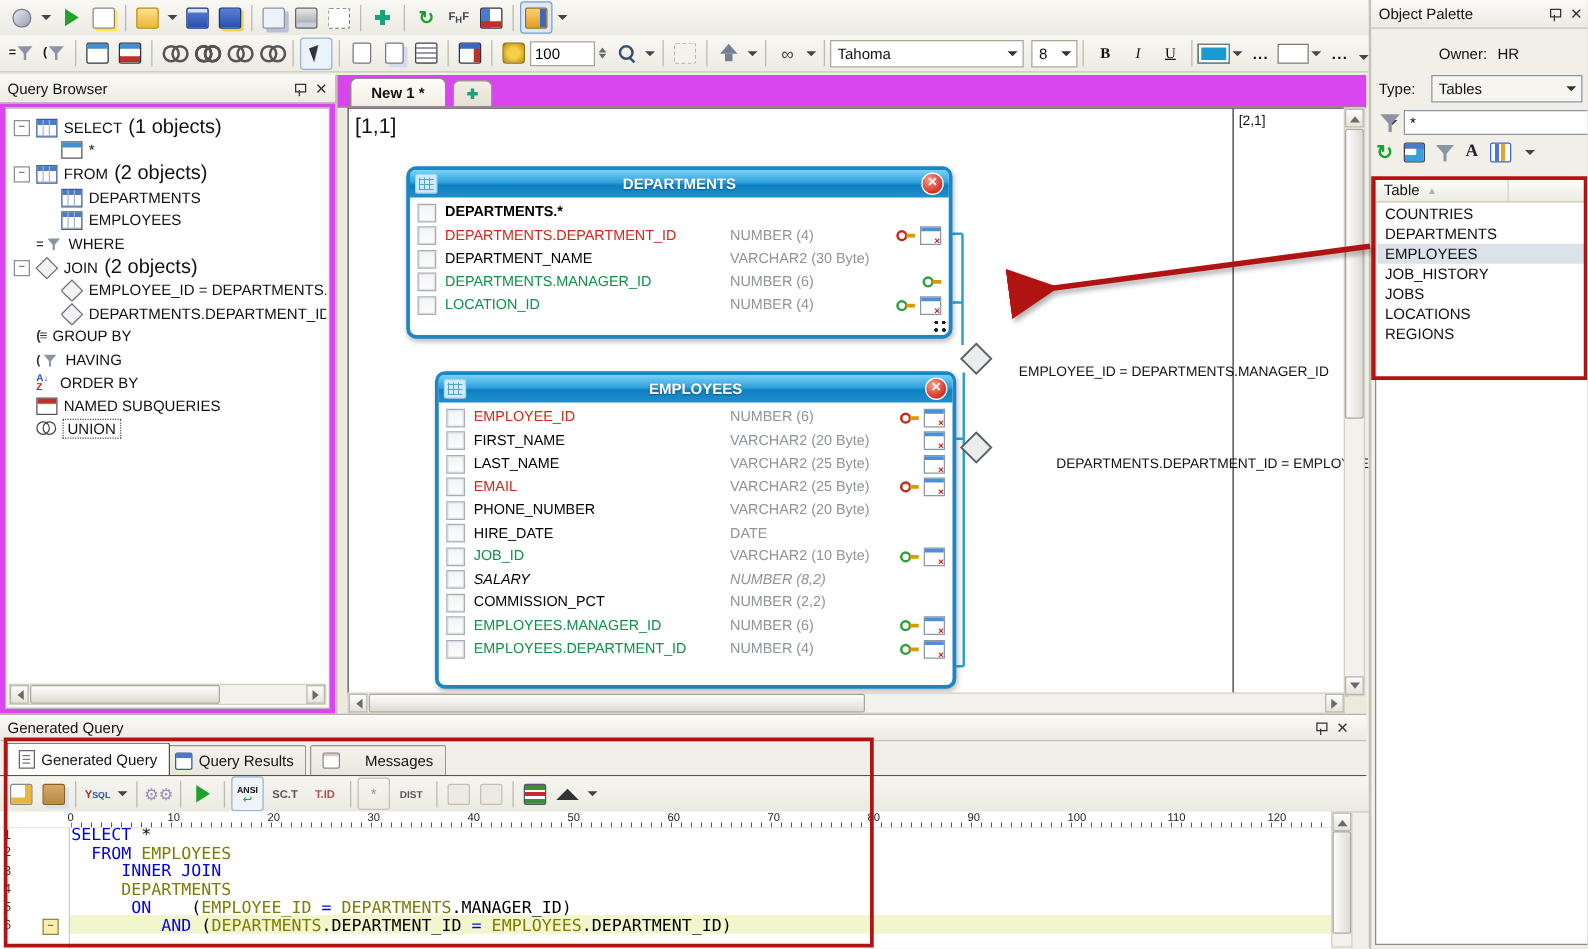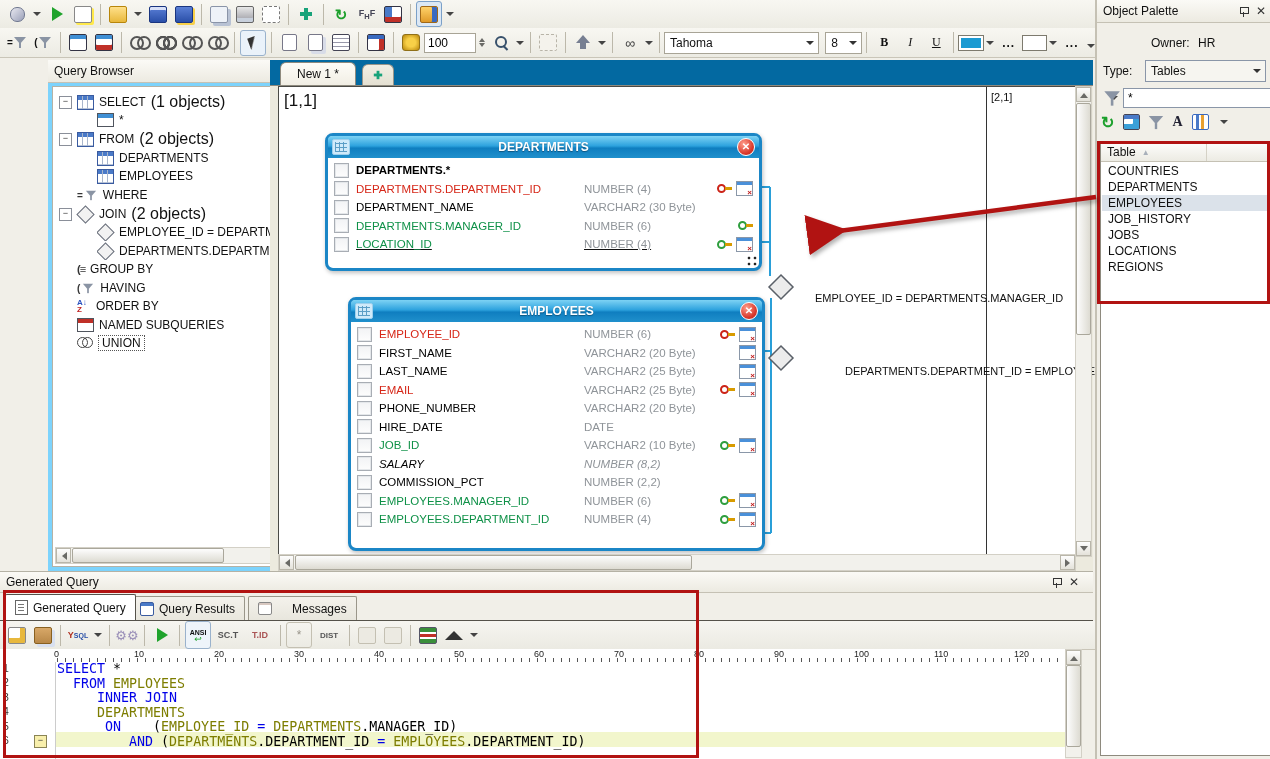--- a/index.html
+++ b/index.html
@@ -283,21 +283,21 @@
       </span>
     <span class="tb" style="font-weight:bold;letter-spacing:1px;">...</span>
     <span class="swatch"></span>
     <span class="tb" style="min-width:10px">
         <span class="caret"></span>
       </span>
     <span class="tb" style="font-weight:bold;letter-spacing:1px;">...</span>
     <span class="caret" style="transform:translateY(3px);"></span>
   </div>
 
-  <div style="position:absolute;left:0;top:60px;width:268px;height:511px;background:#7dd3fc;border-right:2px solid #c5c1b4;margin-left:48px;">
+  <div style="position:absolute;left:0;top:60px;width:268px;height:511px;background:#d946ef;border-right:2px solid #c5c1b4;">
     <div class="ptitle">
       <span>Query Browser</span>
       <span class="ptools">
         <span class="pin"></span>
         <span class="xicon">✕</span>
       </span>
     </div>
     <div style="position:absolute;left:4px;top:26px;right:4px;bottom:4px;background:#fff;border:1px solid #b5b2a5;overflow:hidden;">
       <div class="titem" style="top:6px;left:6px;">
           <span class="texp">−</span>
@@ -369,21 +369,21 @@
         <span class="sbtn" style="right:0;top:0;">
             <span class="tri right"></span>
           </span>
         <span class="sthumb h" style="left:16px;top:0;height:13px;width:150px;"></span>
       </div>
     </div>
   </div>
 
   <div style="position:absolute;left:270px;top:60px;width:823px;height:511px;background:#eceade;">
 
-    <div style="position:absolute;left:0;top:0;right:0;height:25px;background:#0369a1;border-bottom:1px solid #8e8a7e;">
+    <div style="position:absolute;left:0;top:0;right:0;height:25px;background:#d946ef;border-bottom:1px solid #8e8a7e;font-weight:bold;">
       <div style="position:absolute;left:10px;top:2px;height:22px;padding:0 16px;background:linear-gradient(#fdfcf8,#f1eee4);border:1px solid #8e8a7e;border-bottom:none;border-radius:6px 6px 0 0;display:flex;align-items:center;font-size:12px;">
           <span>New 1 *</span>
         </div>
       <div style="position:absolute;left:92px;top:4px;height:20px;width:30px;background:linear-gradient(#f2efe4,#e4e0d2);border:1px solid #9a968a;border-bottom:none;border-radius:6px 6px 0 0;display:flex;align-items:center;justify-content:center;">
           <span class="plus" style="transform:scale(.7);"></span>
         </div>
     </div>
 
     <div style="position:absolute;left:8px;top:26px;width:799px;height:469px;background:#fff;border:1px solid #4a4a46;">
       <span style="position:absolute;left:5px;top:4px;font-size:17px;">[1,1]</span>
@@ -431,21 +431,21 @@
             <span class="icell"></span>
           </div>
         <div class="trow" style="grid-template-columns:22px 228px 1fr 44px;">
             <span class="cb"></span>
             <span class="cname" data-color="green">DEPARTMENTS.MANAGER_ID</span>
             <span class="ctype">NUMBER (6)</span>
             <span class="icell">
               <span class="key green"></span>
             </span>
           </div>
-        <div class="trow" style="grid-template-columns:22px 228px 1fr 44px;text-decoration:underline;">
+        <div class="trow" style="grid-template-columns:22px 228px 1fr 44px;">
             <span class="cb"></span>
             <span class="cname" data-color="green">LOCATION_ID</span>
             <span class="ctype">NUMBER (4)</span>
             <span class="icell">
               <span class="key green"></span>
               <span class="idx"></span>
             </span>
           </div>
       </div>
       <span class="rsz"></span>

